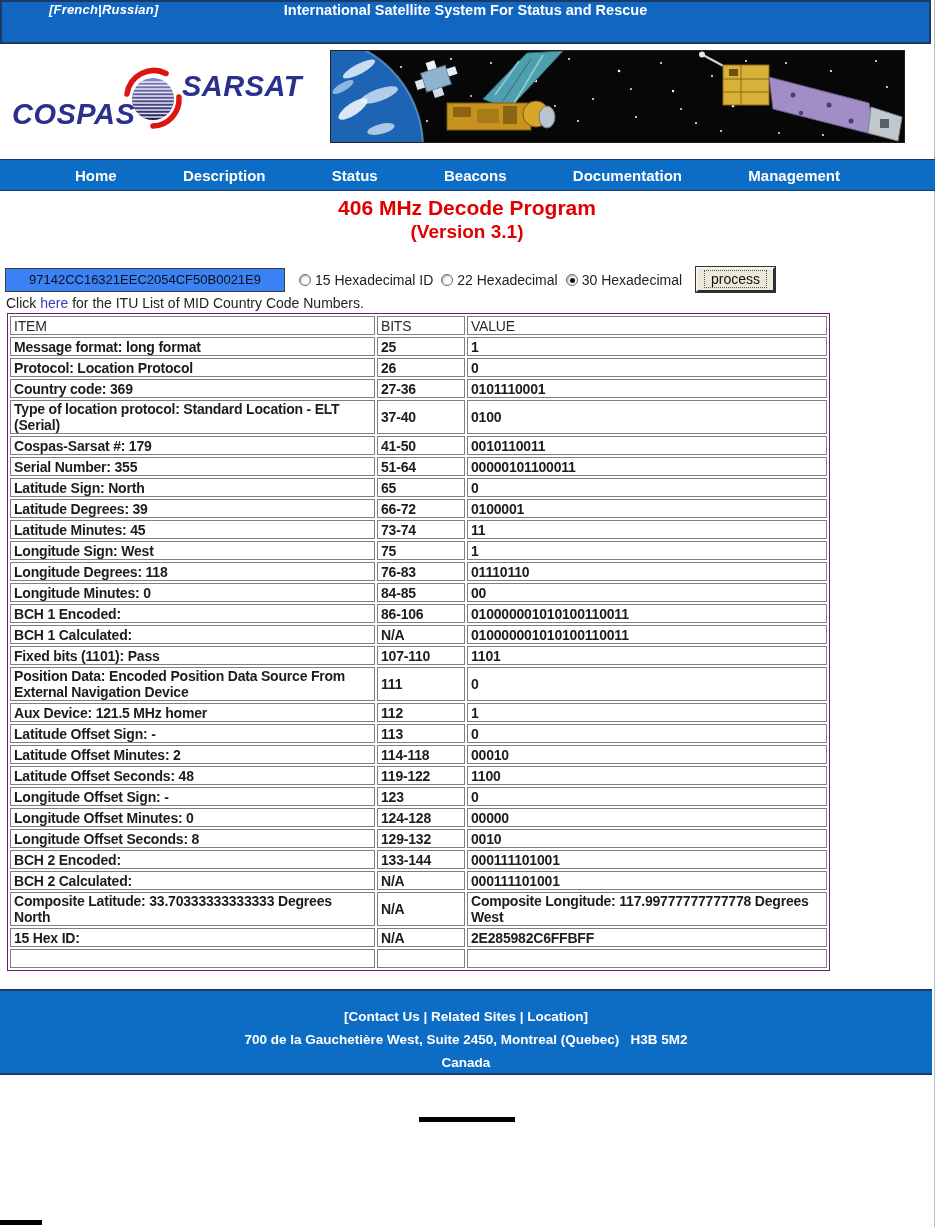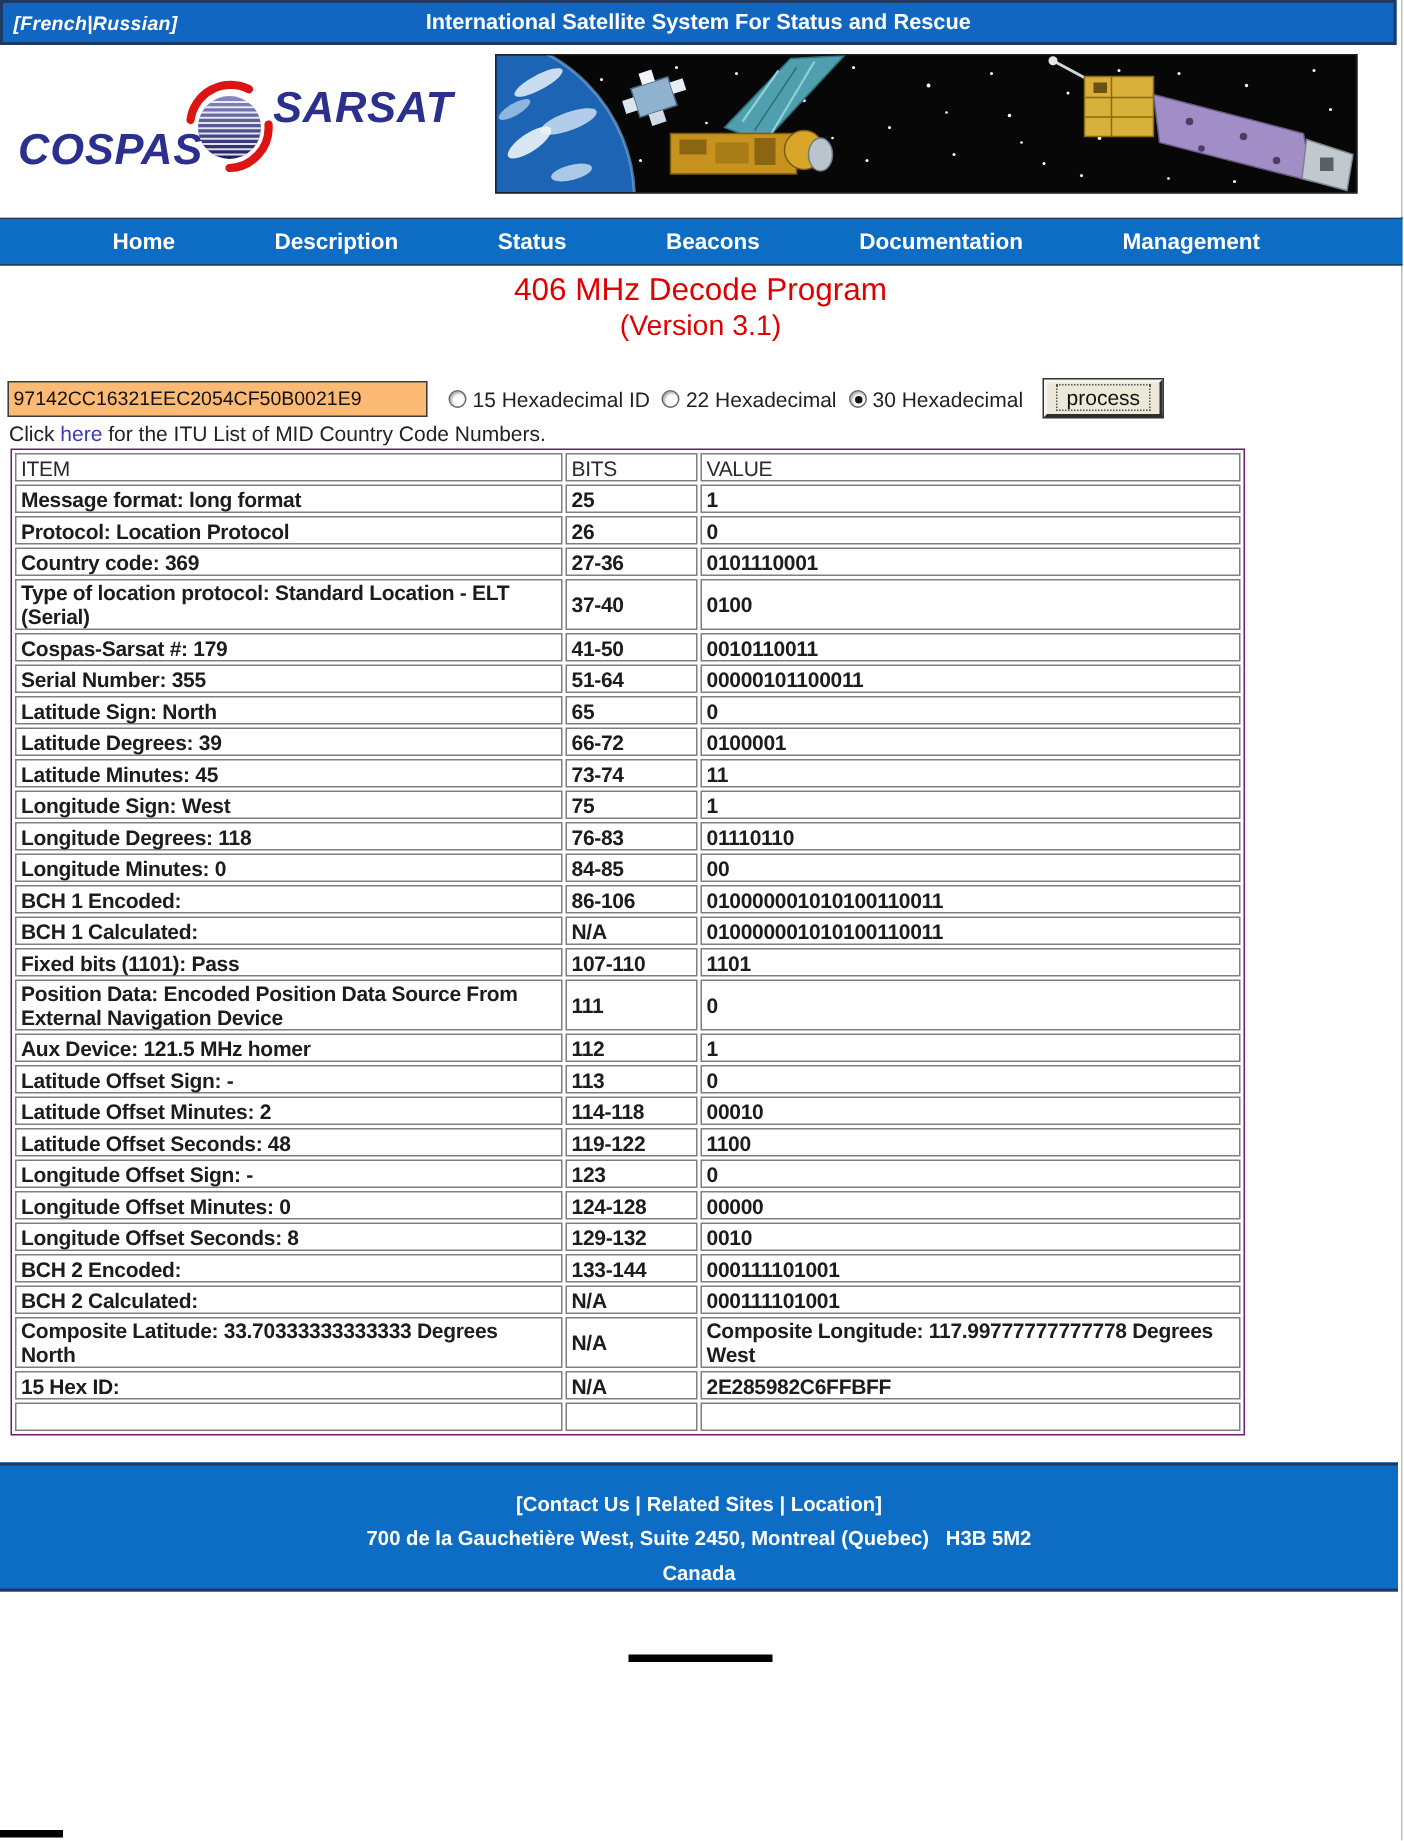--- a/index.html
+++ b/index.html
@@ -5,22 +5,22 @@
   * { margin:0; padding:0; box-sizing:border-box; }
   html,body { background:#fff; }
   body {
     width:936px; height:1227px; position:relative; overflow:hidden;
     font-family:"Liberation Sans", sans-serif; color:#1c1c1c;
   }
   #page { width:935px; height:1227px; border-right:1px solid #bdbdbd; position:relative; }
 
   
   .topbar {
-    width:931px; height:30px; background:#1166c2; border:2px solid #1c3a66;
-    display:flex; align-items:center; position:relative;
+    width:931px; height:44px; background:#1166c2; border:2px solid #1c3a66;
+    display:flex; position:relative;padding-left:40px;
   }
   .topbar .langs { color:#fff; font-weight:bold; font-style:italic; font-size:13px; padding-left:7px; letter-spacing:.2px; }
   .topbar .bartitle {
     position:absolute; left:0; right:0; text-align:center; color:#fff; font-weight:bold; font-size:14.5px;
   }
 
   
   .logoband { height:115px; position:relative; background:#fff; }
   .logowrap { position:absolute; left:10px; top:12px; width:310px; height:92px; }
   .cospas-text, .sarsat-text { font-weight:bold; font-style:italic; color:#2b2f8e; font-size:29px; letter-spacing:.5px; position:absolute; }
@@ -30,29 +30,29 @@
   .banner { position:absolute; left:330px; top:6px; width:575px; height:93px; border:1px solid #222; background:#050505; }
 
   
   .navbar {
     width:935px; height:32px; background:#0d6cc4; border-top:1px solid #1c3a66; border-bottom:1px solid #1c3a66;
     display:flex; align-items:center; justify-content:space-between; padding:0 95px 0 75px;
   }
   .nav-item { color:#fff; font-weight:bold; font-size:15px; cursor:pointer; }
 
   
-  .heading { text-align:center; margin-top:4px; color:#e10000; font-weight:normal; }
+  .heading { text-align:center; margin-top:4px; color:#e10000; font-weight:bold; }
   .heading .l1 { font-size:21px; line-height:25px; }
   .heading .l2 { font-size:19px; line-height:23px; }
 
   
   .formrow { margin:24px 0 0 5px; display:flex; align-items:center; font-size:14px; }
   .hexinput {
     width:280px; height:24px; border:1px solid #3c3c3c; font-family:"Liberation Sans",sans-serif;
-    font-size:13px; padding:2px 3px; color:#111; background:#fdba74;
+    font-size:13px; padding:2px 3px; color:#111; background:#3b82f6;text-align:center;
   }
   .radio-group { display:flex; align-items:center; margin-left:14px; }
   .radio-opt { display:flex; align-items:center; margin-right:8px; cursor:pointer; color:#222; }
   .radio {
     width:12px; height:12px; border-radius:50%; border:1px solid #666; background:#fff; display:inline-block;
     margin-right:4px; position:relative; box-shadow:inset 1px 1px 2px rgba(0,0,0,.35);
   }
   .radio.checked::after {
     content:""; position:absolute; left:3px; top:3px; width:5px; height:5px; border-radius:50%; background:#111;
   }

